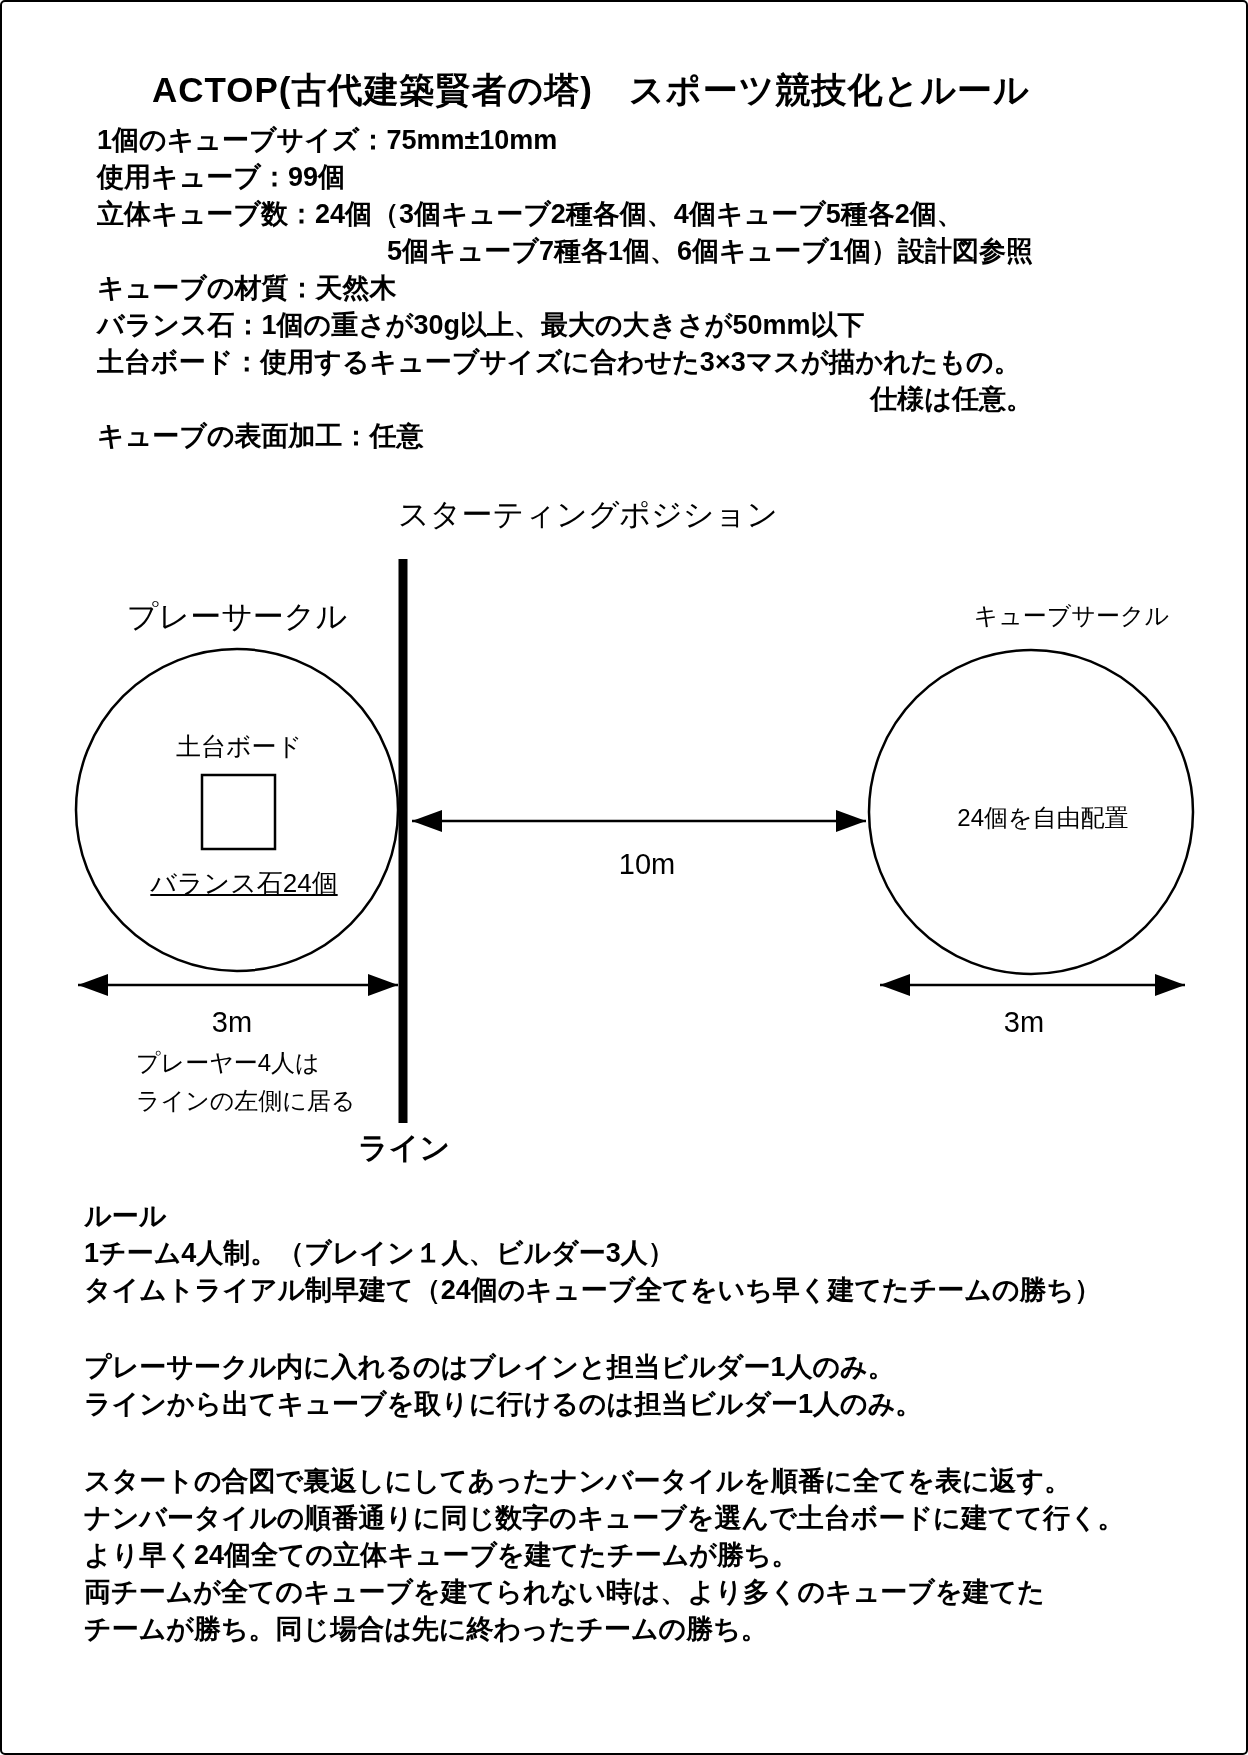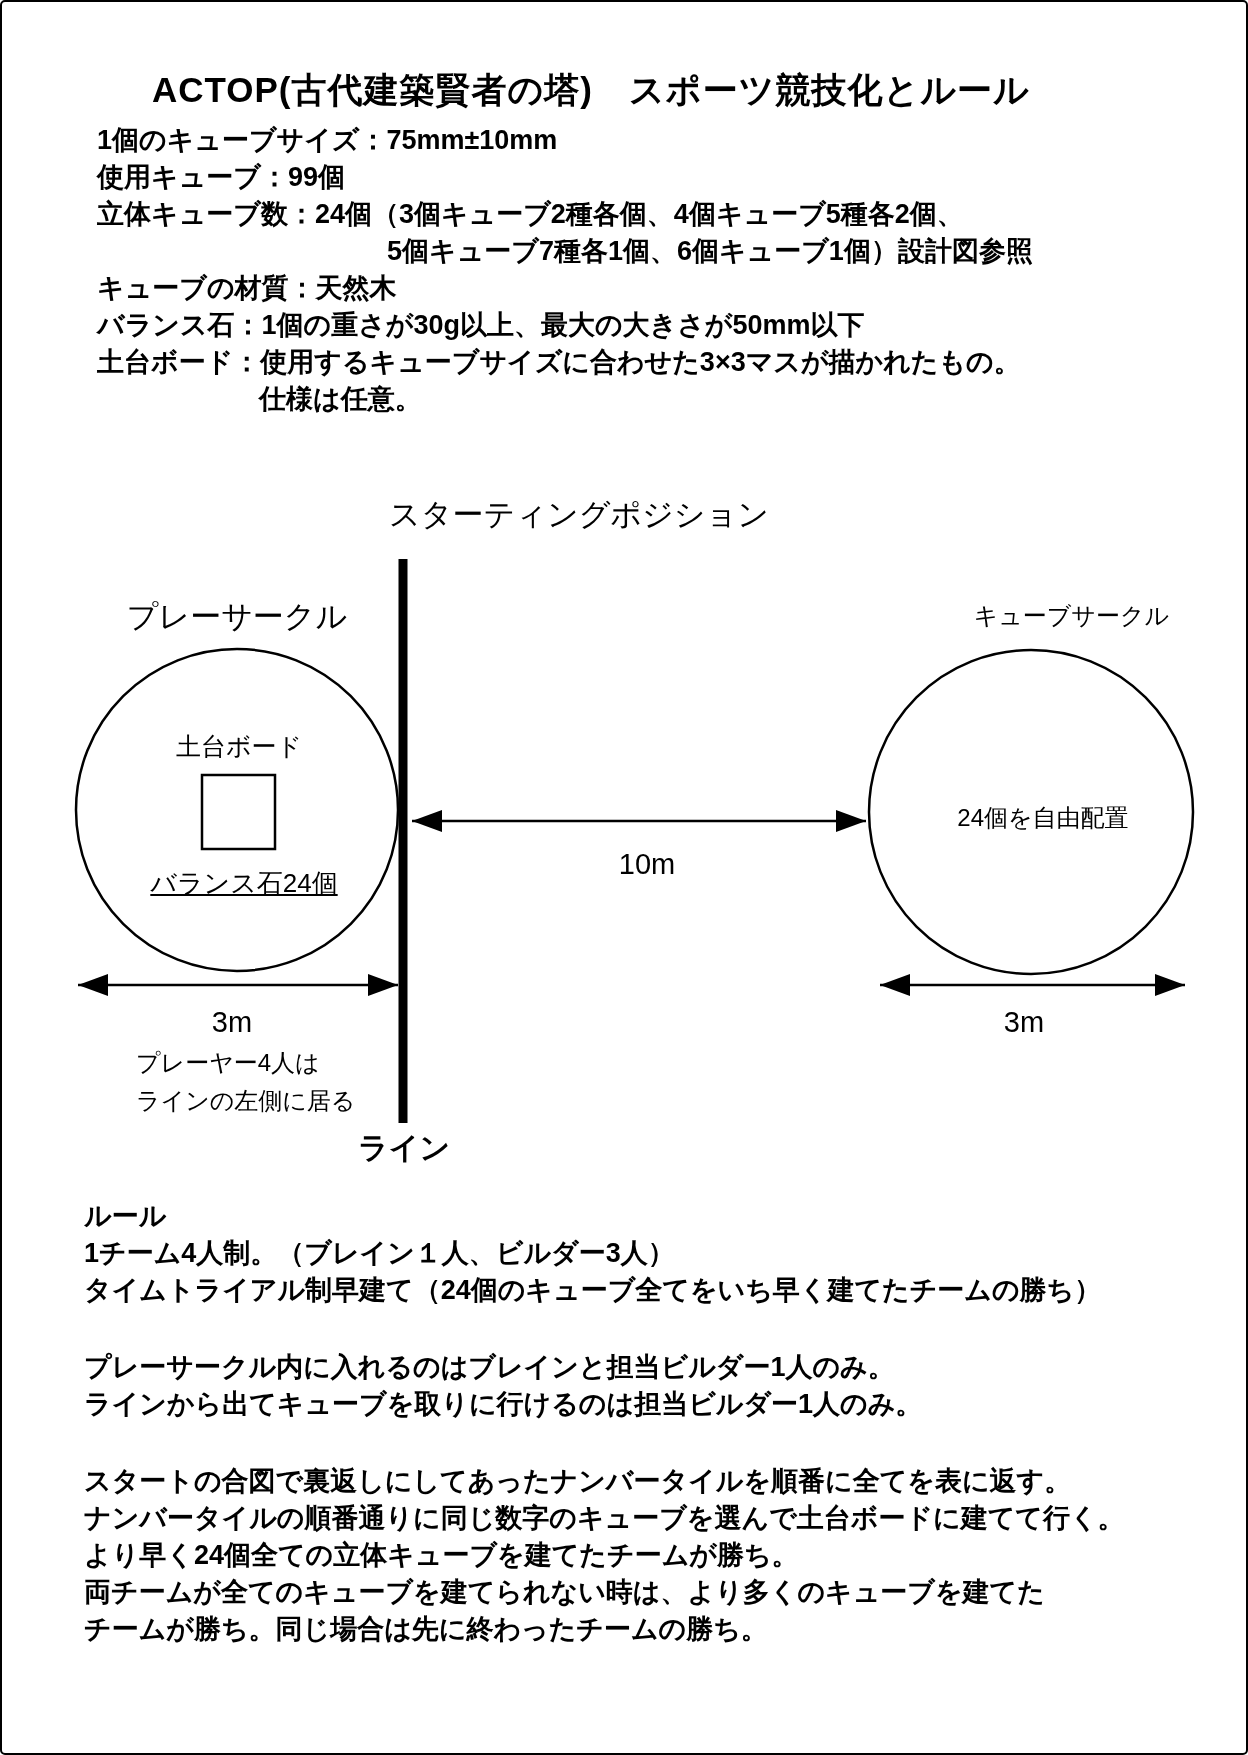--- a/index.html
+++ b/index.html
@@ -30,25 +30,25 @@
   }
   .specs {
     position: absolute;
     left: 95px;
     top: 120px;
     font-size: 27px;
     font-weight: bold;
   }
   .spec-line { height: 37px; line-height: 37px; white-space: pre; }
   .spec-line.cont { padding-left: 290px; }
-  .spec-line.sub  { padding-left: 162px; }
+  .spec-line.sub  { padding-left: 162px; text-align: right; }
 
   .diagram-heading {
     position: absolute;
-    left: 377px;
+    left: 386px;
     top: 492px;
     width: 400px;
     text-align: center;
     font-size: 31px;
     white-space: nowrap;
   }
   .diagram-svg {
     position: absolute;
     left: 0; top: 0;
     width: 1248px;
@@ -86,20 +86,21 @@
 
   <div class="specs">
     <div class="spec-line">1個のキューブサイズ：75mm±10mm</div>
     <div class="spec-line">使用キューブ：99個</div>
     <div class="spec-line">立体キューブ数：24個（3個キューブ2種各個、4個キューブ5種各2個、</div>
     <div class="spec-line cont">5個キューブ7種各1個、6個キューブ1個）設計図参照</div>
     <div class="spec-line">キューブの材質：天然木</div>
     <div class="spec-line">バランス石：1個の重さが30g以上、最大の大きさが50mm以下</div>
     <div class="spec-line">土台ボード：使用するキューブサイズに合わせた3×3マスが描かれたもの。</div>
     <div class="spec-line sub">仕様は任意。</div>
+    <div class="spec-line">キューブの表面加工：任意</div>
   </div>
 
   <div class="diagram-heading">スターティングポジション</div>
 
   <svg class="diagram-svg" viewBox="0 0 1248 1755" xmlns="http://www.w3.org/2000/svg">
     <defs>
       <marker id="ah-end" markerUnits="userSpaceOnUse" markerWidth="30" markerHeight="22" refX="30" refY="11" orient="auto">
         <path d="M0,0 L30,11 L0,22 z" fill="#000"></path>
       </marker>
       <marker id="ah-start" markerUnits="userSpaceOnUse" markerWidth="30" markerHeight="22" refX="0" refY="11" orient="auto">

